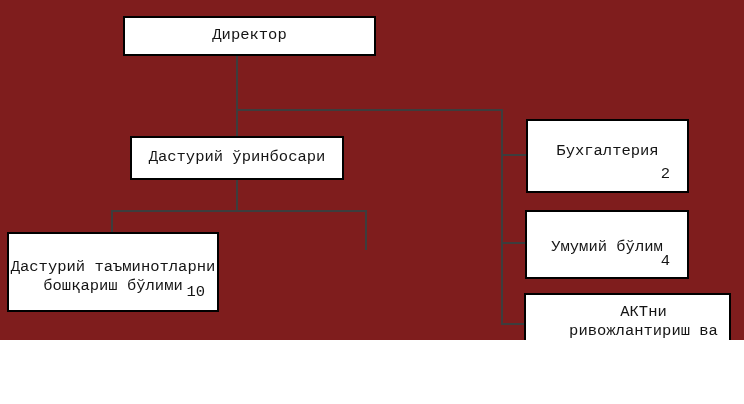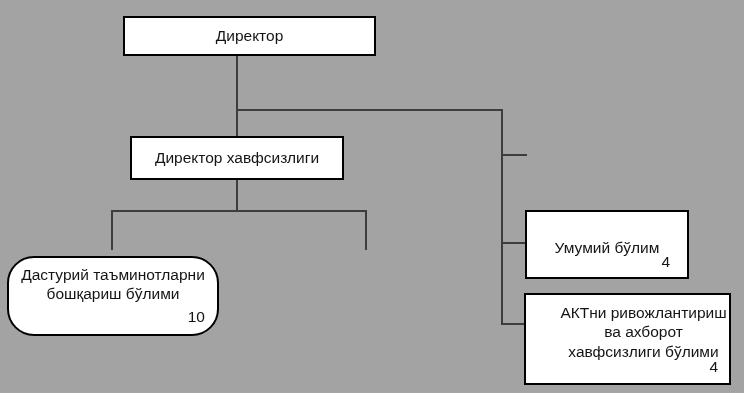--- a/index.html
+++ b/index.html
@@ -1,38 +1,38 @@
 <!DOCTYPE html>
 <html><head>
 <meta charset="utf-8">
 <style>
   html, body { margin: 0; padding: 0; background: #ffffff; }
   .canvas {
     position: relative;
     width: 744px;
-    height: 393px;
-    background: #a3a3a3;
-    font-family: Liberation Sans, sans-serif;
+    height: 340px;
+    background: #7f1d1d;
+    font-family: Liberation Mono, monospace;
     font-size: 15.5px;
     color: #141414;
     overflow: hidden;
   }
   .node {
     position: absolute;
     box-sizing: border-box;
     border: 2px solid #000000;
     background: #ffffff;
   }
   .node-label { text-align: center; line-height: 1.25; }
   .node-count { position: absolute; line-height: 1; }
   .centered { display: flex; align-items: center; justify-content: center; }
 
   #n-director   { left: 123px; top: 16px;  width: 253px; height: 40px; }
   #n-deputy     { left: 130px; top: 136px; width: 214px; height: 44px; }
-  #n-software   { left: 7px;   top: 256px; width: 212px; height: 80px; padding-top: 7px; border-radius: 27px; }
+  #n-software   { left: 7px;   top: 232px; width: 212px; height: 80px; padding-top: 24px; }
   #n-technical  { left: 244px; top: 248px; width: 243px; height: 76px; padding-top: 9px; }
   #n-accounting { left: 526px; top: 119px; width: 163px; height: 74px; padding-top: 21px; }
   #n-general    { left: 525px; top: 210px; width: 164px; height: 69px; padding-top: 26px; }
   #n-ict        { left: 524px; top: 293px; width: 207px; height: 92px; padding-top: 8px; padding-left: 32px; }
 
   #n-software   .node-count { right: 12px; bottom: 10px; margin-top: 16px; }
   #n-technical  .node-count { right: 17px; top: 43px; }
   #n-accounting .node-count { right: 17px; top: 46px; }
   #n-general    .node-count { right: 17px; top: 42px; }
   #n-ict        .node-count { right: 11px; bottom: 9px; }
@@ -65,29 +65,33 @@
   <div class="line" id="l-v-deputy-down"></div>
   <div class="line" id="l-h-lower-branch"></div>
   <div class="line" id="l-v-software-drop"></div>
   <div class="line" id="l-v-technical-drop"></div>
 
   <div class="node centered" id="n-director">
     <div class="node-label">Директор</div>
   </div>
 
   <div class="node centered" id="n-deputy">
-    <div class="node-label">Директор хавфсизлиги</div>
+    <div class="node-label">Дастурий ўринбосари</div>
   </div>
 
   <div class="node" id="n-software">
     <div class="node-label">Дастурий таъминотларни бошқариш бўлими</div>
     <div class="node-count">10</div>
   </div>
 
 
+  <div class="node" id="n-accounting">
+    <div class="node-label">Бухгалтерия</div>
+    <div class="node-count">2</div>
+  </div>
 
   <div class="node" id="n-general">
     <div class="node-label">Умумий бўлим</div>
     <div class="node-count">4</div>
   </div>
 
   <div class="node" id="n-ict">
     <div class="node-label">АКТни ривожлантириш ва ахборот хавфсизлиги бўлими</div>
     <div class="node-count">4</div>
   </div>

